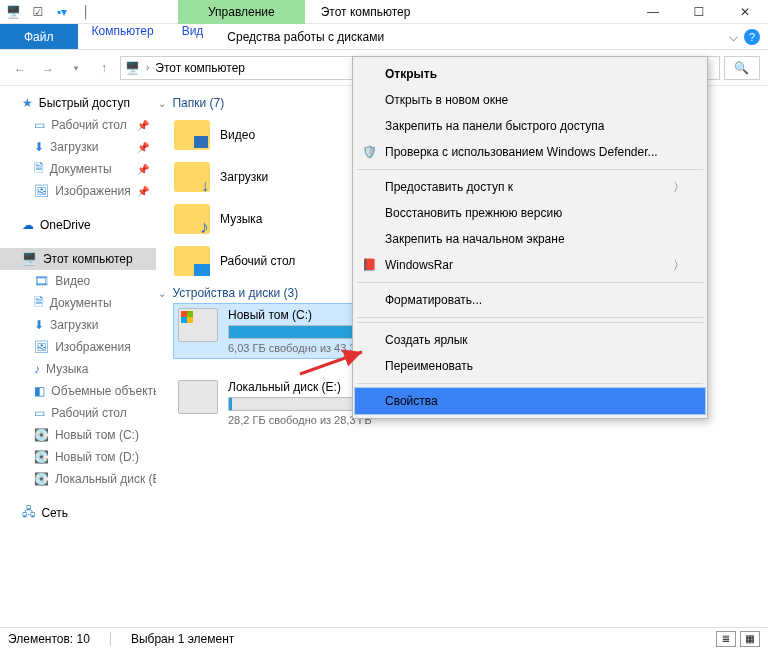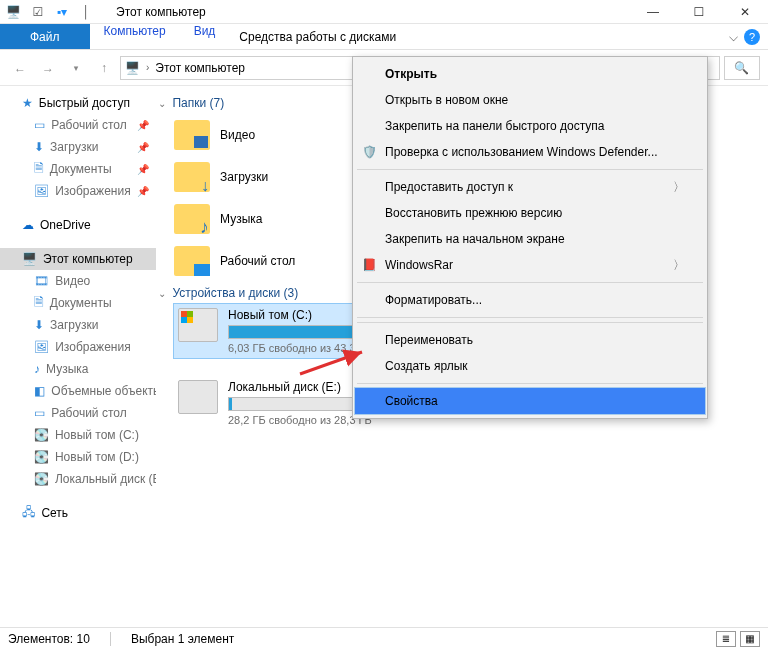--- a/index.html
+++ b/index.html
@@ -9,21 +9,21 @@
   .titlebar { height: 24px; display: flex; align-items: center; background: #fff; border-bottom: 1px solid #e5e5e5; }
   .qat { display: flex; align-items: center; padding: 0 4px; gap: 4px; }
   .qat .ic { width: 20px; height: 20px; display:flex; align-items:center; justify-content:center; color:#555; }
   .manageblk { height:24px; background:#9be09e; display:flex; align-items:center; justify-content:center; padding:0 30px; margin-left:78px; }
   .wtitle { flex:1; padding-left:16px; color:#000; }
   .winctl { display:flex; height:24px; }
   .winctl div { width:46px; display:flex; align-items:center; justify-content:center; color:#333; }
 
   
   .ribbontabs { height:26px; display:flex; align-items:stretch; border-bottom:1px solid #e1e1e1; }
-  .tabFile { background:#1979ca; color:#fff; padding:0 30px; display:flex; align-items:center;text-align:center; }
+  .tabFile { background:#1979ca; color:#fff; padding:0 24px; display:flex; align-items:center;text-align:center; }
   .tab { padding:0 14px; display:flex; align-items:flex-start; color:#1d4ed8; }
   .tabMgr { padding:0 10px; display:flex; align-items:center;text-align:center; }
   .helpend { margin-left:auto; display:flex; align-items:center; padding:0 8px; gap:6px; color:#555; }
   .helpend .q { width:16px; height:16px; border-radius:50%; background:#1e90ff; color:#fff; display:flex; align-items:center; justify-content:center; font-size:11px; }
 
   
   .navrow { height:36px; display:flex; align-items:center; padding:4px 8px; gap:4px; border-bottom:1px solid #e7e7e7; }
   .navbtn { width:24px; height:24px; display:flex; align-items:center; justify-content:center; color:#888; }
   .addrbar { flex:1; height:24px; border:1px solid #cfcfcf; display:flex; align-items:center; padding:0 4px; gap:6px; }
   .crumb { display:flex; align-items:center; gap:4px; }
@@ -85,20 +85,23 @@
 </head>
 <body>
 
 <div class="titlebar">
   <div class="qat">
     <span class="ic">🖥️</span>
     <span class="ic">☑</span>
     <span class="ic" style="color:#1e90ff;">▪▾</span>
     <span class="ic">│</span>
   </div>
+  <div class="manageblk">
+    <span>Управление</span>
+  </div>
   <div class="wtitle">Этот компьютер</div>
   <div class="winctl">
     <div>—</div>
     <div>☐</div>
     <div>✕</div>
   </div>
 </div>
 
 <div class="ribbontabs">
   <div class="tabFile">
@@ -310,24 +313,24 @@
       <span>WindowsRar</span>
       <span class="sub">〉</span>
     </div>
   <div class="msep"></div>
   <div class="mi">
       <span>Форматировать...</span>
     </div>
   <div class="msep"></div>
   <div class="msep"></div>
   <div class="mi">
+      <span>Создать ярлык</span>
+    </div>
+  <div class="mi">
       <span>Переименовать</span>
-    </div>
-  <div class="mi">
-      <span>Создать ярлык</span>
     </div>
   <div class="msep"></div>
   <div class="mi hover">
       <span>Свойства</span>
     </div>
 </div>
 
 <div class="arrow">
   <svg width="80" height="40">
       <defs>

